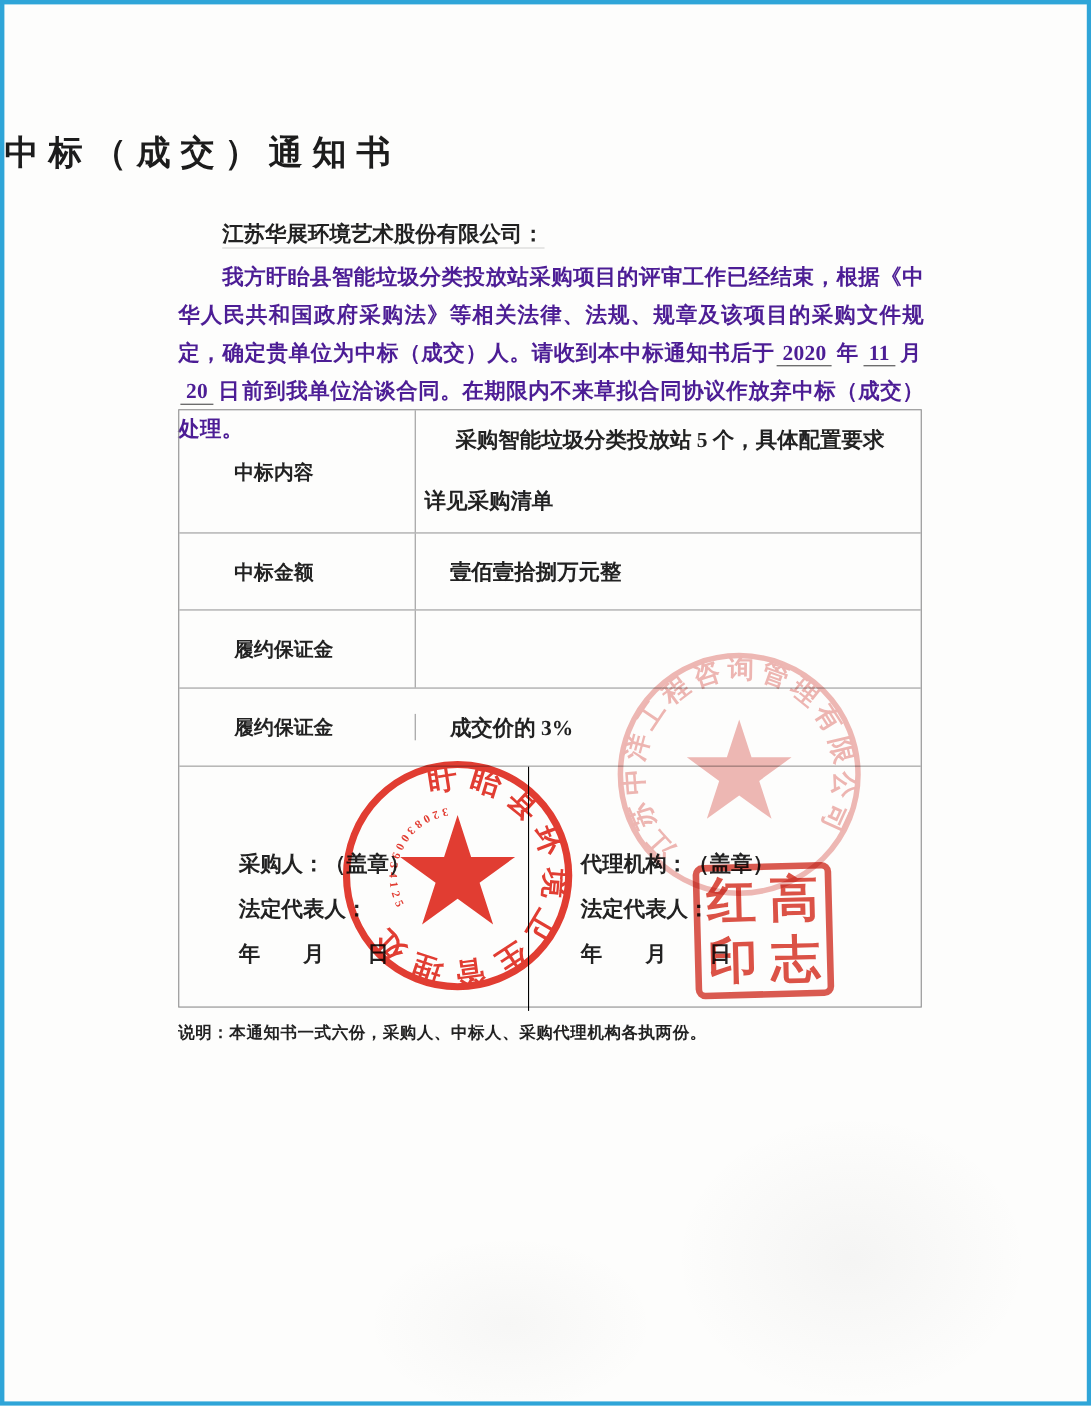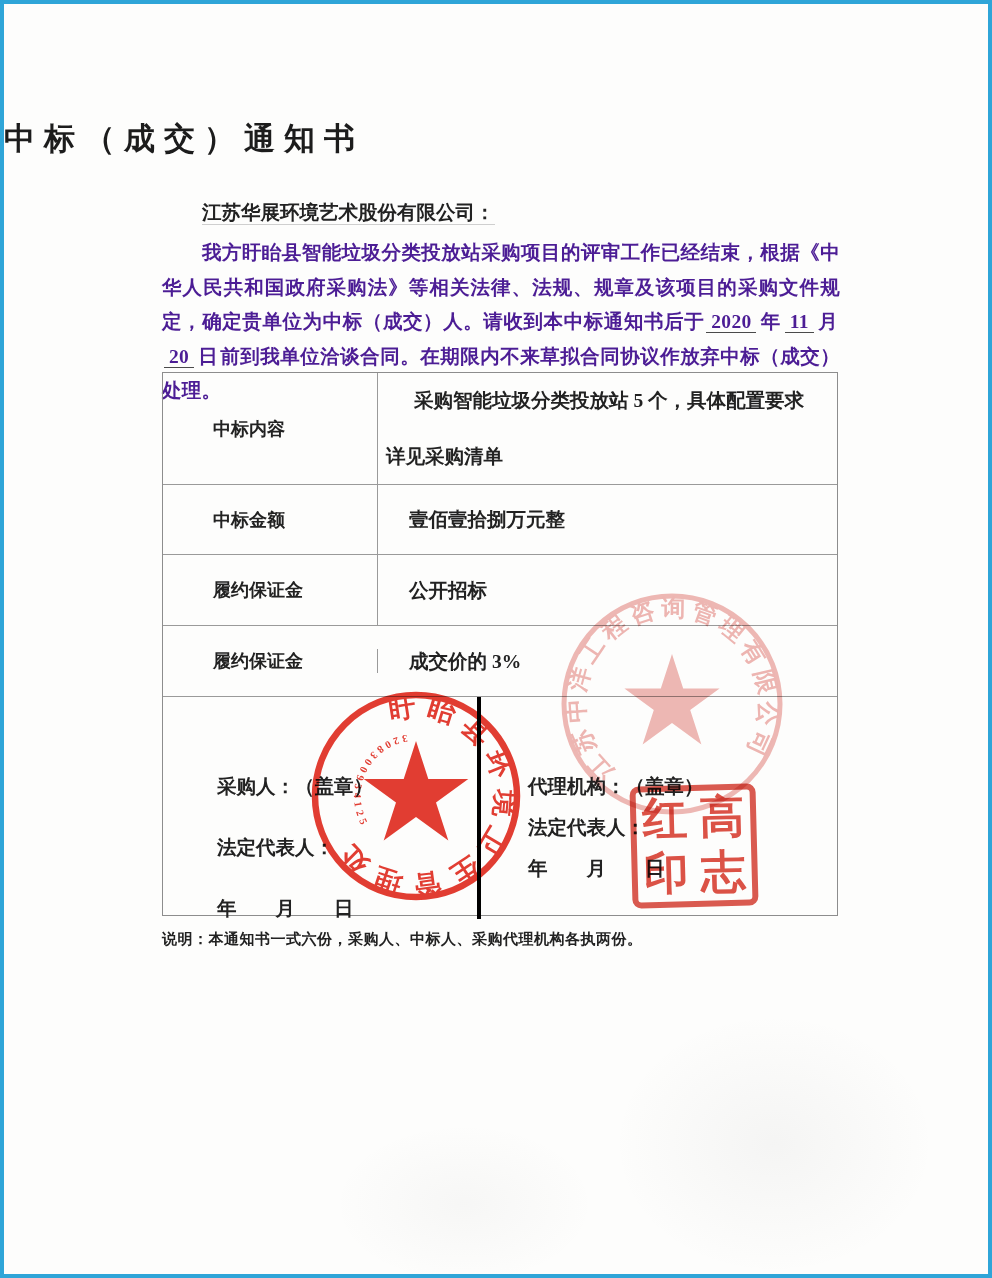--- a/index.html
+++ b/index.html
@@ -47,21 +47,21 @@
   }
   .c-value{flex:1;padding-left:31px;font-size:19.5px;font-weight:600;}
   .row-content{height:112px;}
   .row-std{height:70px;}
   .row-content .c-value{padding:0 26px 0 8px;line-height:56px;text-indent:28px;}
   .row-sig{height:222px;}
   .sig-cell{
     box-sizing:border-box;display:flex;flex-direction:column;
     padding-top:69px;font-size:19.5px;font-weight:600;line-height:41px;
   }
-  .sig-left{width:318px;border-right:4px solid #000000;padding-left:54px;gap:20px;}
+  .sig-left{width:318px;border-right:1px solid #000000;padding-left:54px;}
   .sig-right{flex:1;padding-left:47px;}
   .note{
     position:absolute;top:926px;left:158px;width:676px;
     text-align:left;font-size:15px;font-weight:600;letter-spacing:.5px;
   }
   .stamp{position:absolute;mix-blend-mode:multiply;pointer-events:none;}
   .stamp svg text{font-family:"Liberation Serif", serif;}
   .name-seal{
     position:absolute;left:627px;top:781px;width:126px;height:122px;
     box-sizing:border-box;border:6px solid rgba(213,62,50,.85);border-radius:9px;
@@ -100,21 +100,20 @@
       <div class="cell c-value">采购智能垃圾分类投放站 5 个，具体配置要求详见采购清单</div>
     </div>
 
     <div class="t-row row-std">
       <div class="cell c-label">中标金额</div>
       <div class="cell c-value">壹佰壹拾捌万元整</div>
     </div>
 
     <div class="t-row row-std" style="height:71px;">
       <div class="cell c-label">履约保证金</div>
-      <div class="cell c-value">公开招标</div>
     </div>
 
     <div class="t-row row-std" style="height:71px;align-items:center;">
       <div class="cell c-label">履约保证金</div>
       <div class="cell c-value">成交价的 3%</div>
     </div>
 
     <div class="t-row row-sig">
       <div class="sig-cell sig-left">
         <div><span>采购人：</span><span>（盖章）</span></div>

